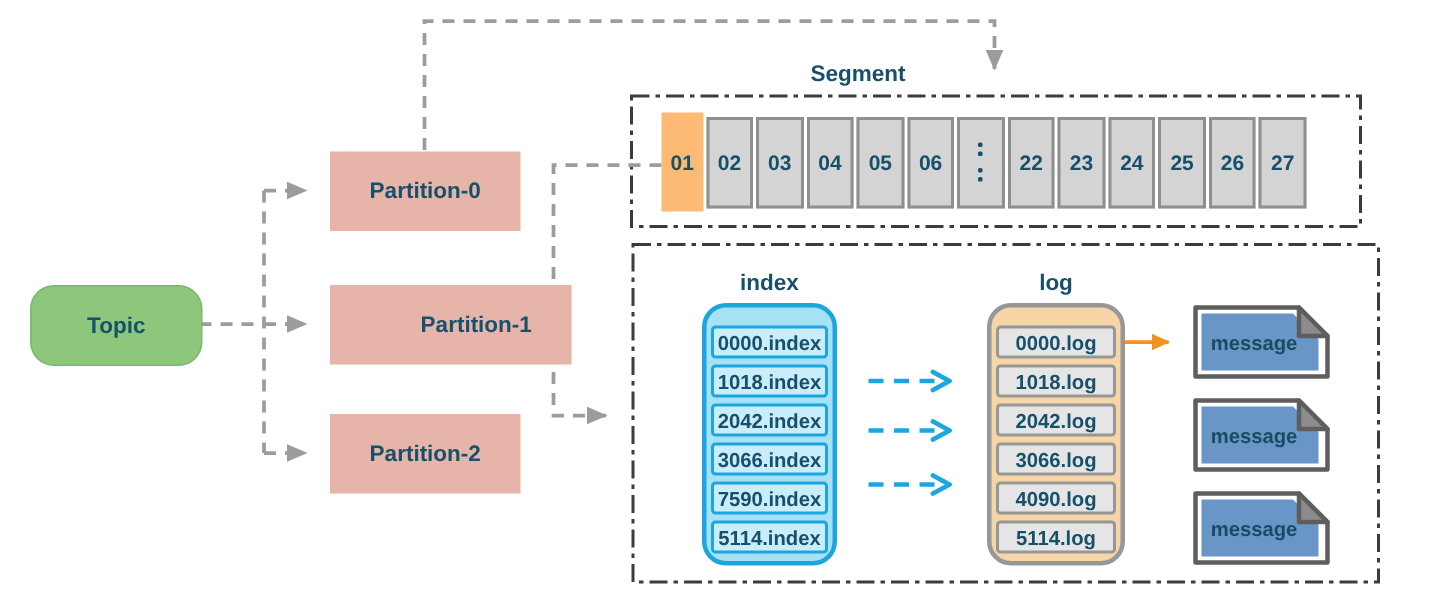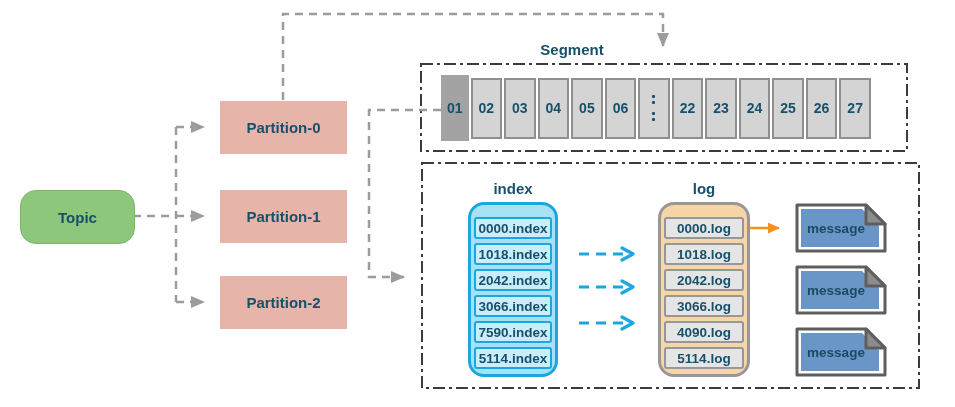--- a/index.html
+++ b/index.html
@@ -13,32 +13,32 @@
   .gwire{fill:none;stroke:var(--gray-line);stroke-width:2.5;stroke-dasharray:8 6;}
   .bwire{fill:none;stroke:var(--cyan);stroke-width:3;stroke-dasharray:10 7;}
   .owire{fill:none;stroke:var(--orange);stroke-width:2.5;}
 
   .node{
     position:absolute;display:flex;align-items:center;justify-content:center;
     font-weight:bold;color:var(--navy);font-size:15px;
   }
   .topic{left:20px;top:190px;width:113px;height:52px;background:#8cc77c;border:1px solid #7ab769;border-radius:16px;}
   .part{width:127px;height:53px;background:#e6b4a9;border-radius:0;left:220px;}
-  .p0{top:101px;} .p1{top:190px;} .p2{top:276px;}
+  .p0{top:101px;} .p1{top:190px;padding-left:34px;} .p2{top:276px;}
 
   .col-label{position:absolute;transform:translateX(-50%);font-weight:bold;font-size:15px;color:var(--navy);white-space:nowrap;}
 
   
   .seg-cells{position:absolute;left:441px;top:75px;width:430px;height:66px;display:flex;align-items:center;gap:2px;}
   .seg-cell{
     flex:1 1 0;height:61px;background:#d4d4d4;border:2px solid #8f8f8f;box-sizing:border-box;
     display:flex;align-items:center;justify-content:center;flex-direction:row;
     font-weight:bold;font-size:14px;color:var(--navy);
   }
-  .seg-cell.first{background:#a3a3a3;border:none;height:66px;}
+  .seg-cell.first{background:#fdba74;border:none;height:66px;}
   .seg-cell.dots{flex-direction:column;}
   .seg-cell.dots i{width:3px;height:3px;background:var(--navy);border-radius:1px;margin:1.5px 0;}
   .seg-cell.dots i.gap{margin-top:6px;}
 
   
   .file-box{position:absolute;top:202px;width:90px;height:175px;border-radius:16px;box-sizing:border-box;padding-top:12px;}
   .file-box.idx{left:468px;background:#a7e1f5;border:3px solid var(--cyan);}
   .file-box.logb{left:658px;width:92px;background:#f6d5a7;border:3px solid #979797;}
   .file-row{
     height:22px;margin:0 3px 4px;border-radius:3px;box-sizing:border-box;

